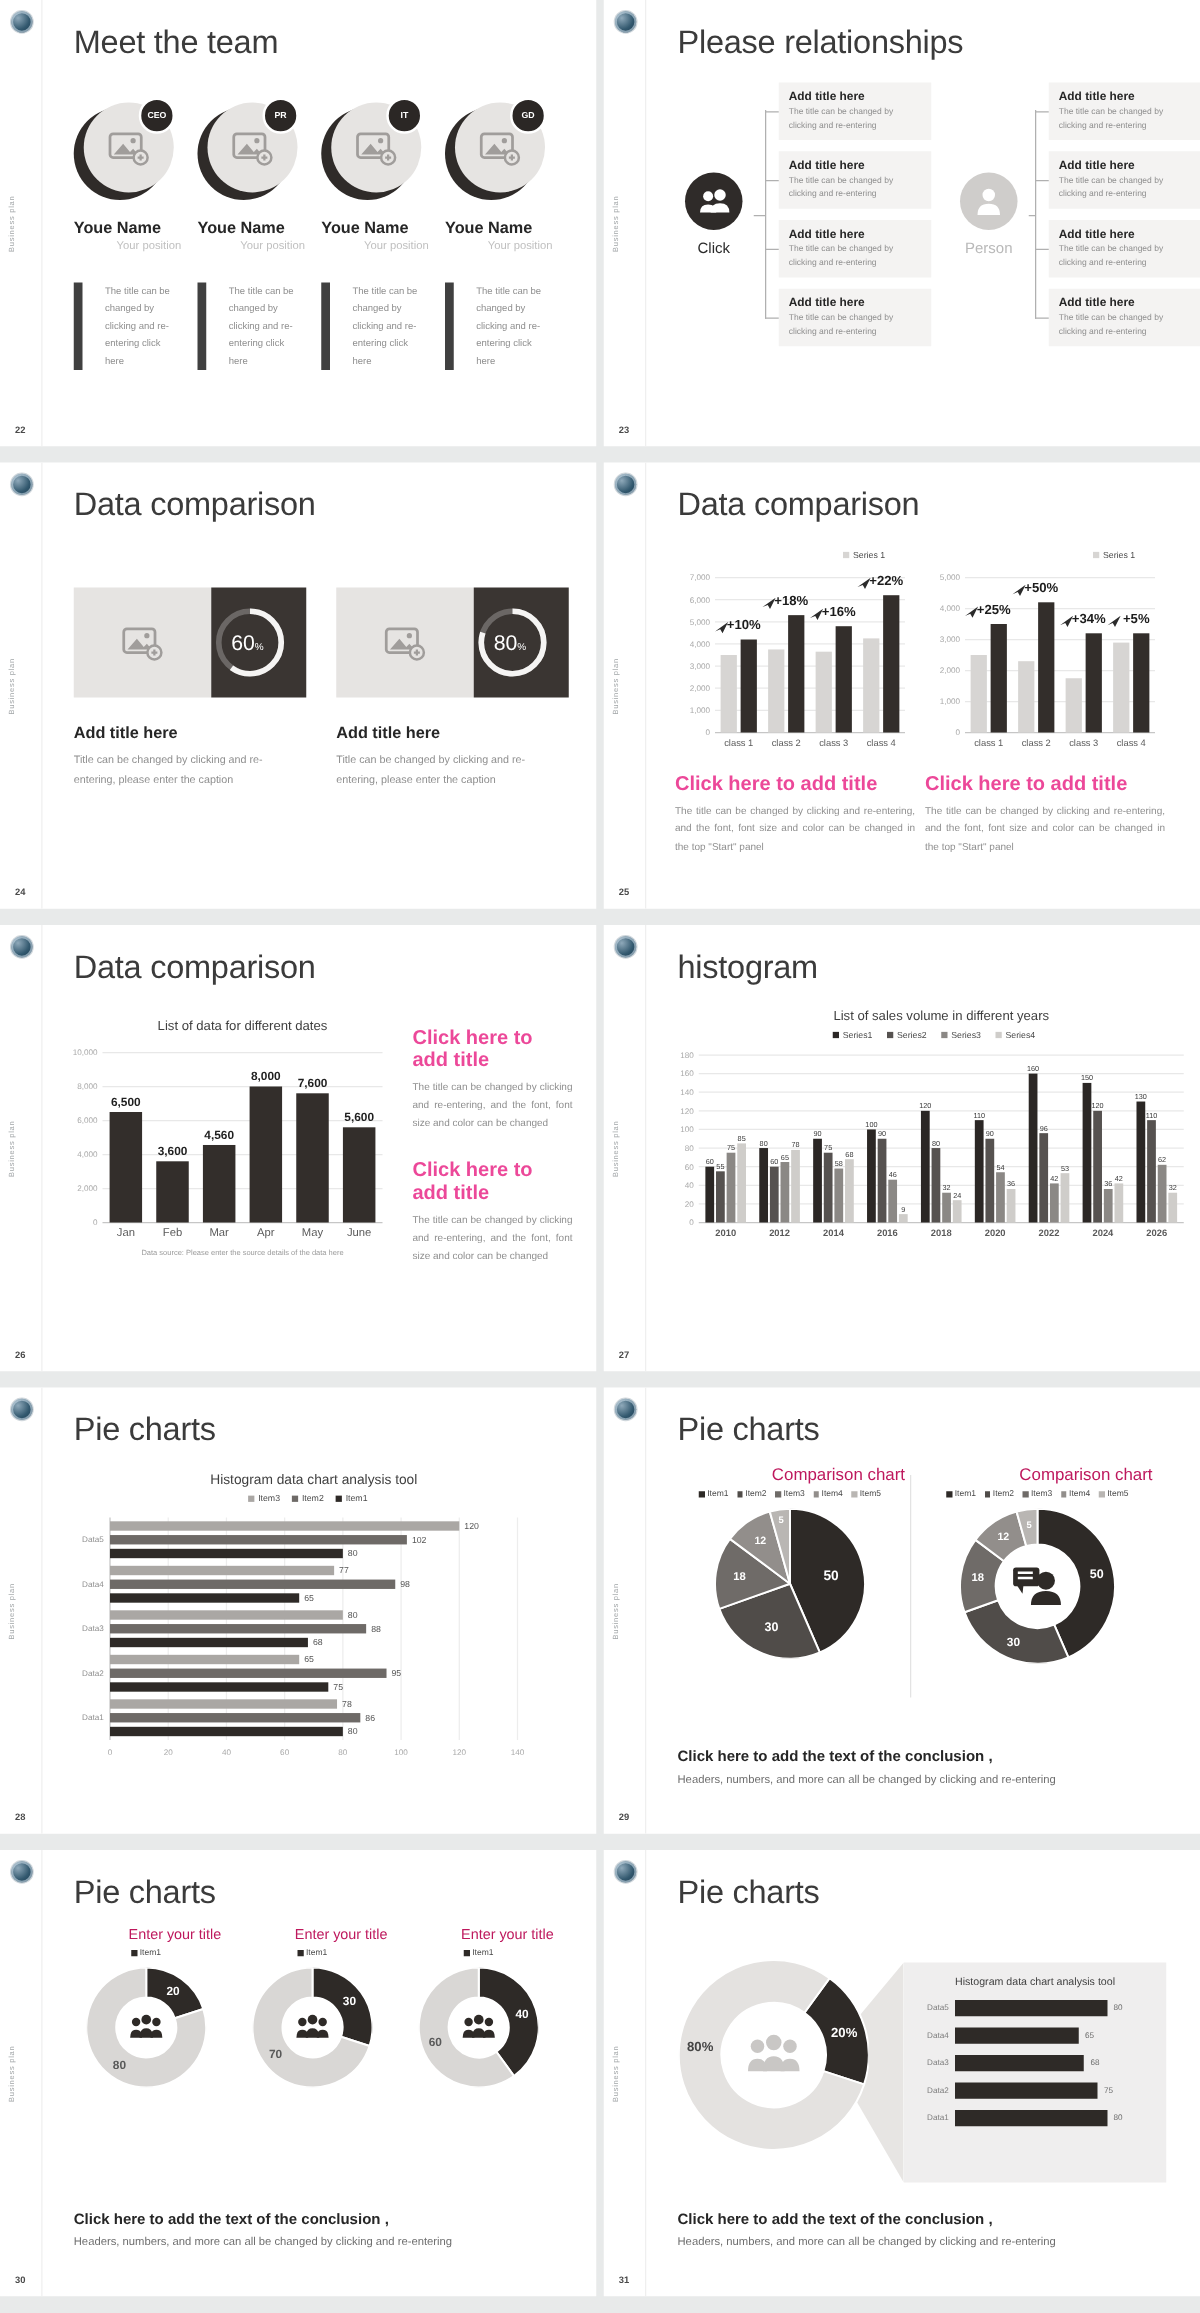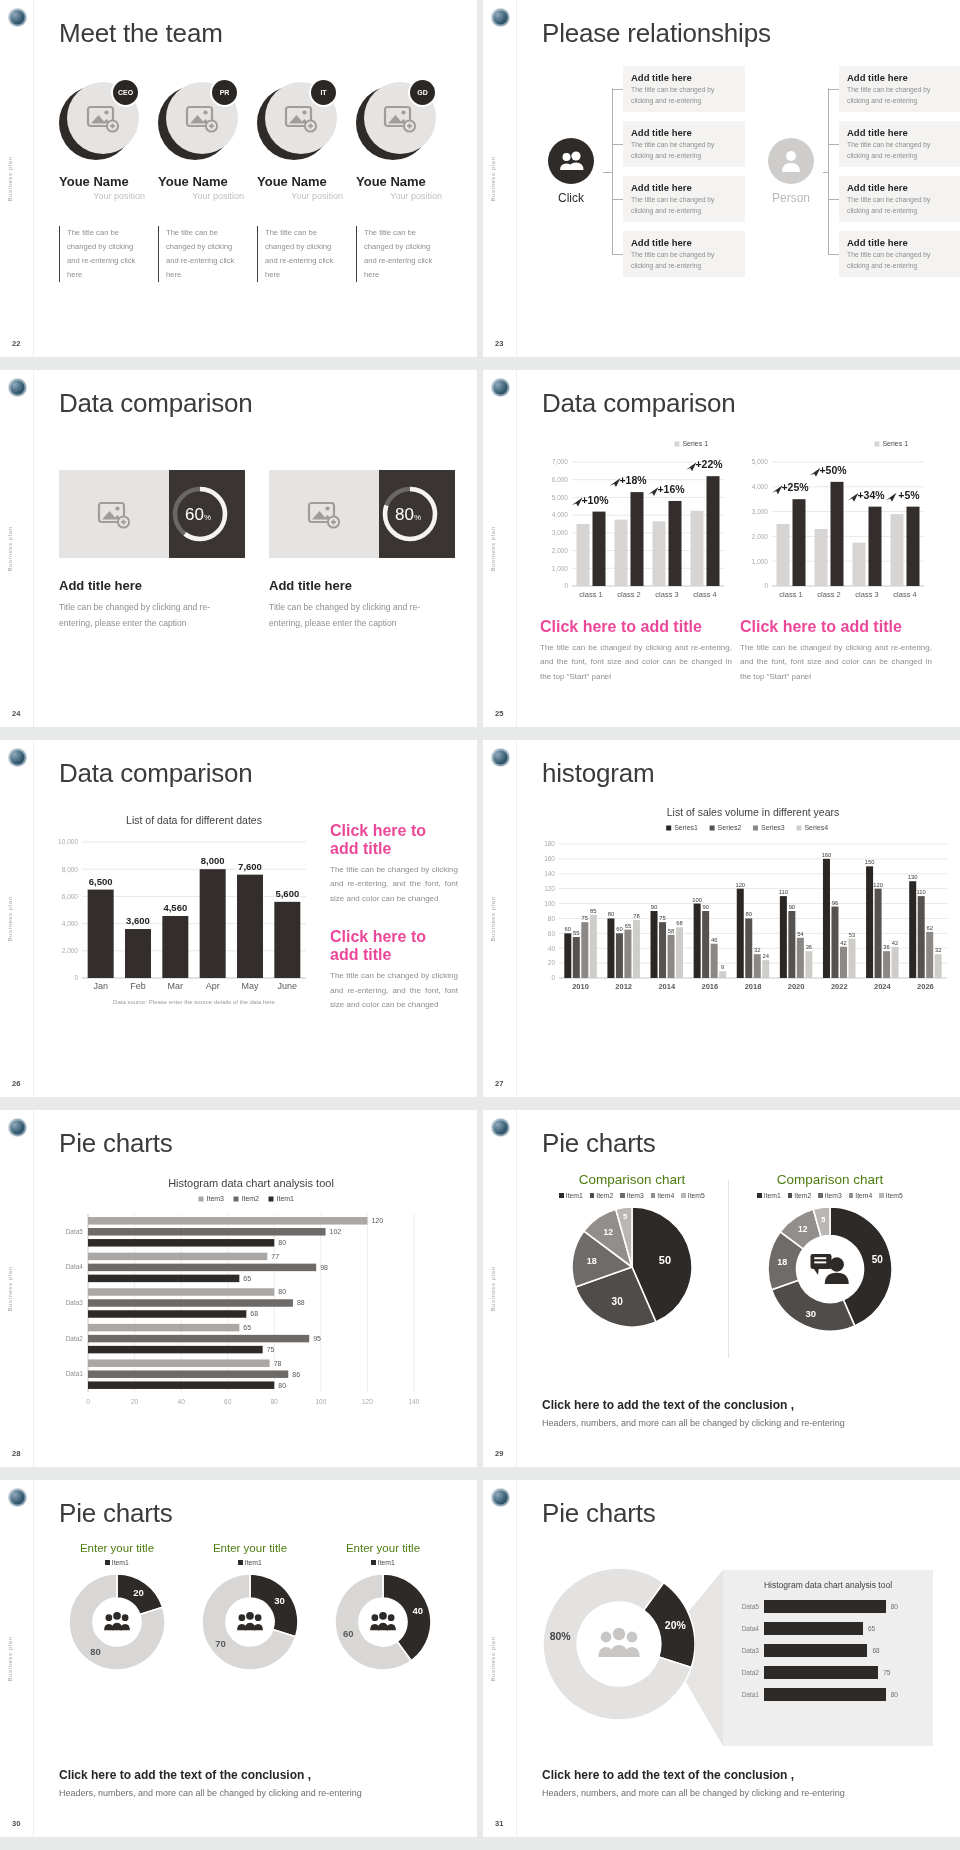--- a/index.html
+++ b/index.html
@@ -18,21 +18,21 @@
   .members{position:absolute;left:59px;top:82px;display:flex;gap:13px;}
   .member{width:86px;}
   .avatar{position:relative;width:80px;height:80px;margin-bottom:12px;}
   .avatar .back{position:absolute;left:0;top:4px;width:74px;height:74px;border-radius:50%;background:#2f2b29;}
   .avatar .face{position:absolute;left:8px;top:0;width:72px;height:72px;border-radius:50%;background:#e6e4e2;
     display:flex;align-items:center;justify-content:center;}
   .avatar .badge{position:absolute;right:-1px;top:-4px;width:25px;height:25px;border-radius:50%;background:#2b2725;
     color:#fff;font-size:7px;font-weight:bold;display:flex;align-items:center;justify-content:center;border:2px solid #fff;}
   .member .name{font-size:13px;font-weight:bold;color:#262626;margin:2px 0;}
   .member .pos{font-size:9px;color:#c0c0c0;margin-bottom:8px;text-align:right;}
-  .member .desc{font-size:7.6px;color:#8f8f8f;line-height:1.85;border-left:1px solid #404040;padding-left:7px;margin-top:25px;}
+  .member .desc{font-size:7.6px;color:#8f8f8f;line-height:1.85;border-left:7px solid #404040;padding-left:18px;margin-top:25px;}
 
   
   .rel{position:absolute;left:56px;top:66px;display:flex;}
   .node-col{display:flex;flex-direction:column;align-items:center;justify-content:center;}
   .node-col.w1{width:64px;} .node-col.w2{width:64px;margin-left:14px;}
   .node-circle{width:46px;height:46px;border-radius:50%;display:flex;align-items:center;justify-content:center;}
   .node-circle.dark{background:#2f2b29;} .node-circle.light{background:#cfcdcb;}
   .node-label{margin-top:7px;font-size:12px;color:#2b2b2b;}
   .node-label.lt{color:#b9b9b9;}
   .boxes{width:122px;margin-left:20px;position:relative;display:flex;flex-direction:column;gap:9px;}
@@ -63,21 +63,21 @@
   .blocks26{position:absolute;left:330px;top:82px;width:128px;}
   .blocks26 .blk{margin-bottom:22px;}
   .blocks26 .ctitle{margin:0 0 5px;}
   .chart26{position:absolute;left:46px;top:72px;}
   .chart27{position:absolute;left:50px;top:64px;}
   .chart28{position:absolute;left:52px;top:66px;}
 
   
   .half{position:absolute;top:62px;width:184px;text-align:center;}
   .half.a{left:57px;} .half.b{left:255px;}
-  .ptitle{font-size:13.5px;color:#4d7c0f;margin:0 0 5px;}
+  .ptitle{font-size:13.5px;color:#be185d;margin:0 0 5px;text-align:right;}
   .plegend{display:flex;justify-content:center;gap:7px;margin-bottom:8px;flex-wrap:nowrap;}
   .plegend span{display:inline-flex;align-items:center;gap:2px;font-size:6.8px;color:#4a4a4a;white-space:nowrap;}
   .plegend i{width:4.5px;height:4.5px;display:inline-block;}
   .divider29{position:absolute;left:245px;top:70px;width:1px;height:178px;background:#e3e3e3;}
   .concl{position:absolute;left:59px;top:288px;width:400px;}
   .concl .c1{font-size:12px;font-weight:bold;color:#262626;margin:0 0 6px;}
   .concl .c2{font-size:9px;color:#6e6e6e;margin:0;}
 
   
   .tri{position:absolute;top:62px;width:120px;text-align:center;}

